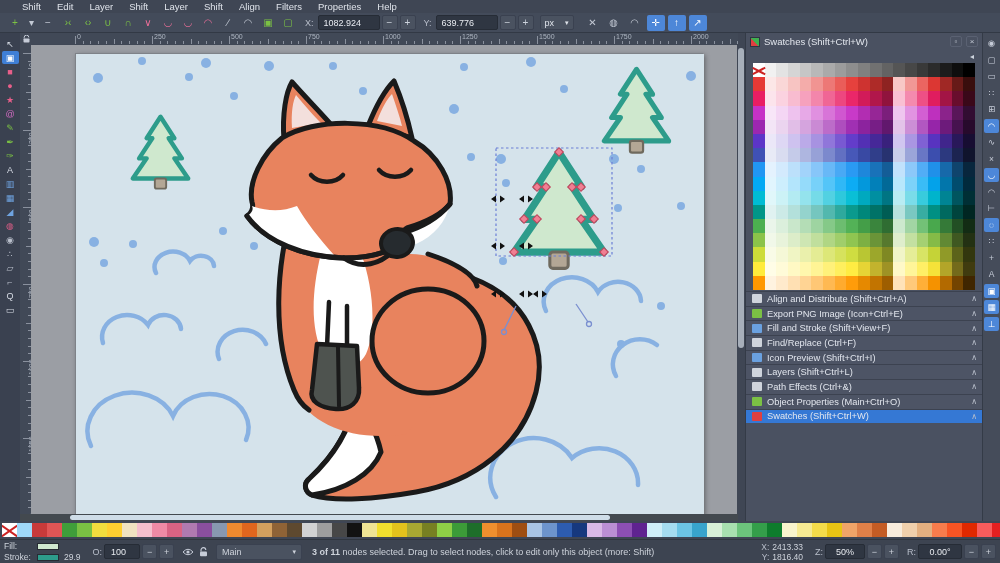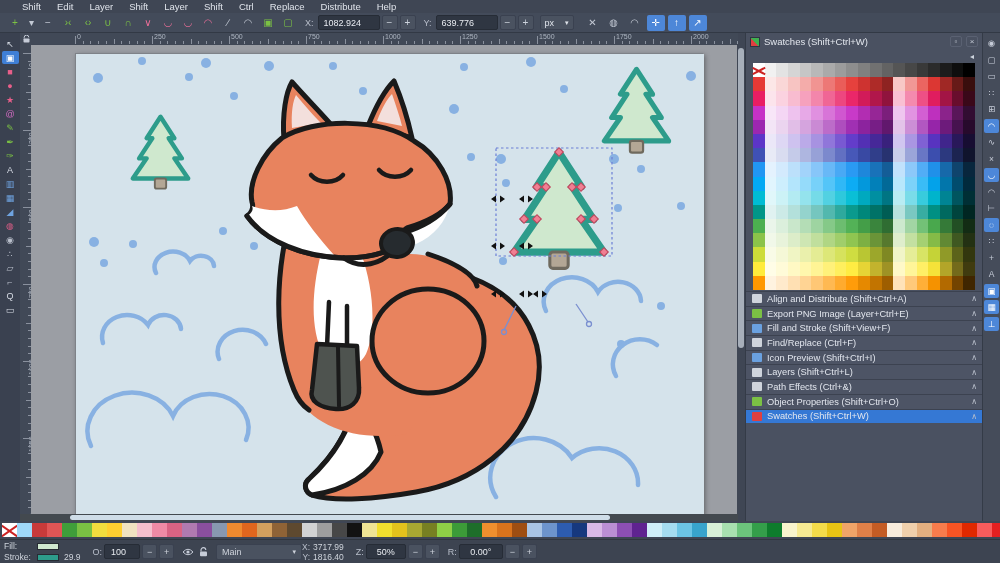--- a/index.html
+++ b/index.html
@@ -97,23 +97,23 @@
 </head>
 <body>
 
 <div id="menubar" class="abs">
     <span class="menu-item">Shift</span>
     <span class="menu-item">Edit</span>
     <span class="menu-item">Layer</span>
     <span class="menu-item">Shift</span>
     <span class="menu-item">Layer</span>
     <span class="menu-item">Shift</span>
-    <span class="menu-item">Ctrl</span>
-    <span class="menu-item">Replace</span>
-    <span class="menu-item">Distribute</span>
+    <span class="menu-item">Align</span>
+    <span class="menu-item">Filters</span>
+    <span class="menu-item">Properties</span>
     <span class="menu-item">Help</span>
   </div>
 
 <div id="nodebar" class="abs">
   <span id="nb-buttons" style="display:flex;gap:2px;">
       <span class="tb-btn accent-green">+</span>
       <span class="tb-btn sm">▾</span>
       <span class="tb-btn">−</span>
       <span class="tb-btn accent-green">›‹</span>
       <span class="tb-btn accent-green">‹›</span>
@@ -794,21 +794,21 @@
       <span class="gcell" style="background: rgb(64, 38, 0);"></span>
     </div>
   <div id="dockrows">
       <div class="dockrow">
         <span class="ic" style="background: rgb(207, 212, 220);"></span>
         <span class="lbl">Align and Distribute (Shift+Ctrl+A)</span>
         <span class="chev">∧</span>
       </div>
       <div class="dockrow">
         <span class="ic" style="background: rgb(123, 193, 68);"></span>
-        <span class="lbl">Export PNG Image (Layer+Ctrl+E)</span>
+        <span class="lbl">Export PNG Image (Icon+Ctrl+E)</span>
         <span class="chev">∧</span>
       </div>
       <div class="dockrow">
         <span class="ic" style="background: rgb(106, 161, 224);"></span>
         <span class="lbl">Fill and Stroke (Shift+View+F)</span>
         <span class="chev">∧</span>
       </div>
       <div class="dockrow">
         <span class="ic" style="background: rgb(207, 212, 220);"></span>
         <span class="lbl">Find/Replace (Ctrl+F)</span>
@@ -824,21 +824,21 @@
         <span class="lbl">Layers (Shift+Ctrl+L)</span>
         <span class="chev">∧</span>
       </div>
       <div class="dockrow">
         <span class="ic" style="background: rgb(207, 212, 220);"></span>
         <span class="lbl">Path Effects (Ctrl+&amp;)</span>
         <span class="chev">∧</span>
       </div>
       <div class="dockrow">
         <span class="ic" style="background: rgb(123, 193, 68);"></span>
-        <span class="lbl">Object Properties (Shift+Ctrl+O)</span>
+        <span class="lbl">Object Properties (Main+Ctrl+O)</span>
         <span class="chev">∧</span>
       </div>
       <div class="dockrow active">
         <span class="ic" style="background: rgb(224, 64, 64);"></span>
         <span class="lbl">Swatches (Shift+Ctrl+W)</span>
         <span class="chev">∧</span>
       </div>
     </div>
 </div>
 
@@ -959,22 +959,23 @@
   <span style="margin-left:5px;display:flex;align-items:center;">
     <svg width="9" height="10" viewBox="0 0 9 10">
         <path d="M2,4.5 V3 a2.4,2.4 0 0 1 4.8,0" fill="none" stroke="#c6ccd8" stroke-width="1.1"></path>
         <rect x="1" y="4.5" width="7" height="4.7" rx="1" fill="#c6ccd8"></rect>
       </svg>
   </span>
   <span id="layer-select">
     <span>Main</span>
     <span style="font-size:7px;">▾</span>
   </span>
+  <span id="status-msg"><b>3 of 11</b><span> nodes selected. Drag to select nodes, click to edit only this object (more: Shift)</span></span>
   <div id="coords">
-    <div><span class="cl">X:</span><span>3717.99</span></div>
+    <div><span class="cl">X:</span><span>2413.33</span></div>
     <div><span class="cl">Y:</span><span>1816.40</span></div>
   </div>
   <span class="sb-label">Z:</span>
   <span class="sb-entry" style="width:40px;justify-content:center;">50%</span>
   <span class="sb-step">−</span>
   <span class="sb-step">+</span>
   <span class="sb-label">R:</span>
   <span class="sb-entry" style="width:44px;justify-content:center;">0.00°</span>
   <span class="sb-step">−</span>
   <span class="sb-step" style="margin-right:4px;">+</span>

